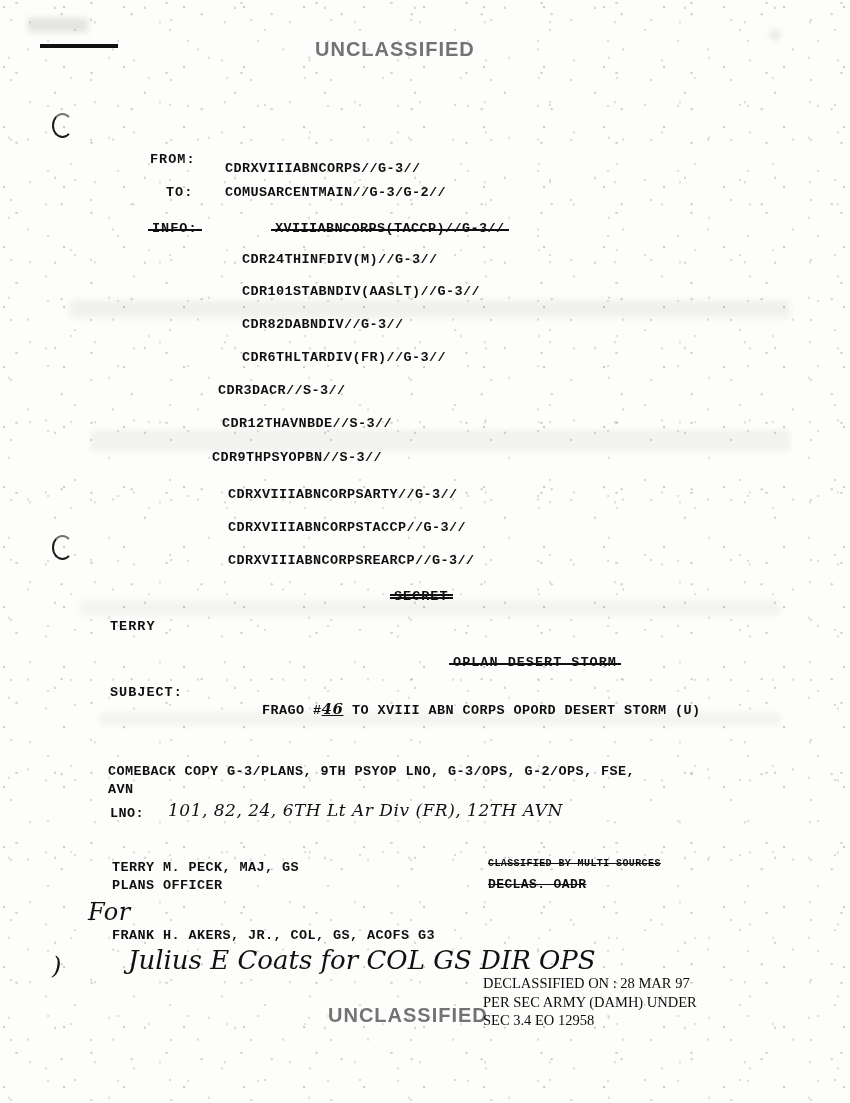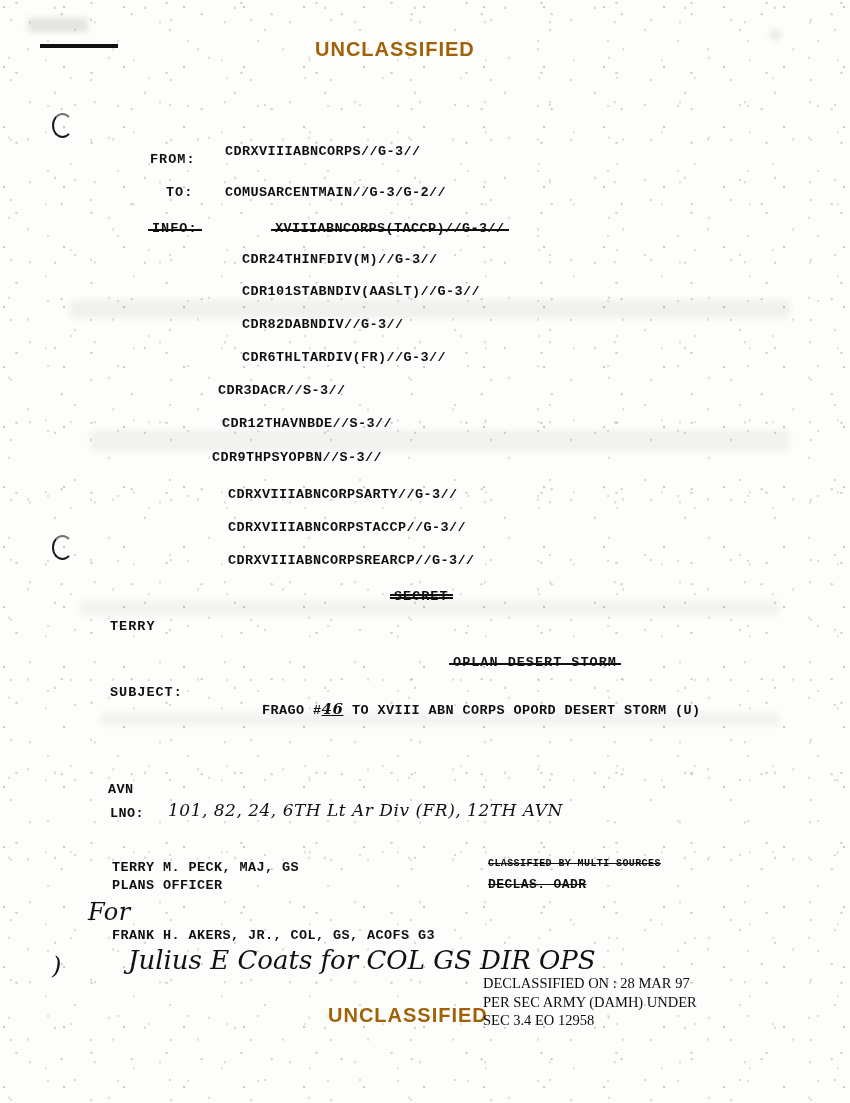--- a/index.html
+++ b/index.html
@@ -55,21 +55,21 @@
     letter-spacing: .4px;
     white-space: pre;
   }
   .abs { position: absolute; }
 
   .unclass {
     font-family: "Liberation Sans", sans-serif;
     font-weight: bold;
     font-size: 20px;
     letter-spacing: 1px;
-    color: #a16207;
+    color: #737373;
   }
 
   .hdrline { font-size: 15px; font-weight: bold; letter-spacing: 1.6px; }
 
   .addr { font-size: 13.5px; font-weight: bold; }
   .lbl  { font-size: 13.5px; font-weight: bold; letter-spacing: 1px; }
 
   .strike {
     position: relative;
     display: inline-block;
@@ -142,21 +142,21 @@
   <div class="holepunch" style="left:52px; top:113px;"></div>
   <div class="holepunch" style="left:52px; top:535px;"></div>
 
   
   <div class="abs unclass" style="left:315px; top:38px;">UNCLASSIFIED</div>
 
   
 
   
   <div class="abs mono lbl" style="left:150px; top:152px;">FROM:</div>
-  <div class="abs mono addr" style="left:225px; top:144px;">CDRXVIIIABNCORPS//G-3//</div>
+  <div class="abs mono addr" style="left:225px; top:161px;">CDRXVIIIABNCORPS//G-3//</div>
 
   
   <div class="abs mono lbl" style="left:166px; top:185px;">TO:</div>
   <div class="abs mono addr" style="left:225px; top:185px;">COMUSARCENTMAIN//G-3/G-2//</div>
 
   
   <div class="abs mono lbl strike" style="left:152px; top:218px;">INFO:</div>
   <div class="abs mono addr strike" style="left:225px; top:218px;">XVIIIABNCORPS(TACCP)//G-3//</div>
 
   
@@ -180,20 +180,21 @@
   
   <div class="abs mono lbl strike" style="left:110px; top:652px;">OPLAN DESERT STORM</div>
 
   
   <div class="abs mono lbl" style="left:110px; top:685px;">SUBJECT:</div>
   <div class="abs mono addr" style="left:228px; top:685px;">
     <span>FRAGO #</span><span class="handwrite" style="font-size:15px; text-decoration:underline;">46</span><span>&nbsp;</span><span>TO XVIII ABN CORPS OPORD DESERT STORM (U)</span>
   </div>
 
   
+  <div class="abs mono addr" style="left:108px; top:764px;">COMEBACK COPY G-3/PLANS, 9TH PSYOP LNO, G-3/OPS, G-2/OPS, FSE,</div>
   <div class="abs mono addr" style="left:108px; top:782px;">AVN</div>
 
   
   <div class="abs mono addr" style="left:110px; top:806px;">LNO:</div>
   <div class="abs handwrite" style="left:168px; top:800px; font-size:17px;">101, 82, 24, 6TH Lt Ar Div (FR), 12TH AVN</div>
 
   
   <div class="abs mono addr" style="left:112px; top:860px;">TERRY M. PECK, MAJ, GS</div>
   <div class="abs mono addr" style="left:112px; top:878px;">PLANS OFFICER</div>
 

